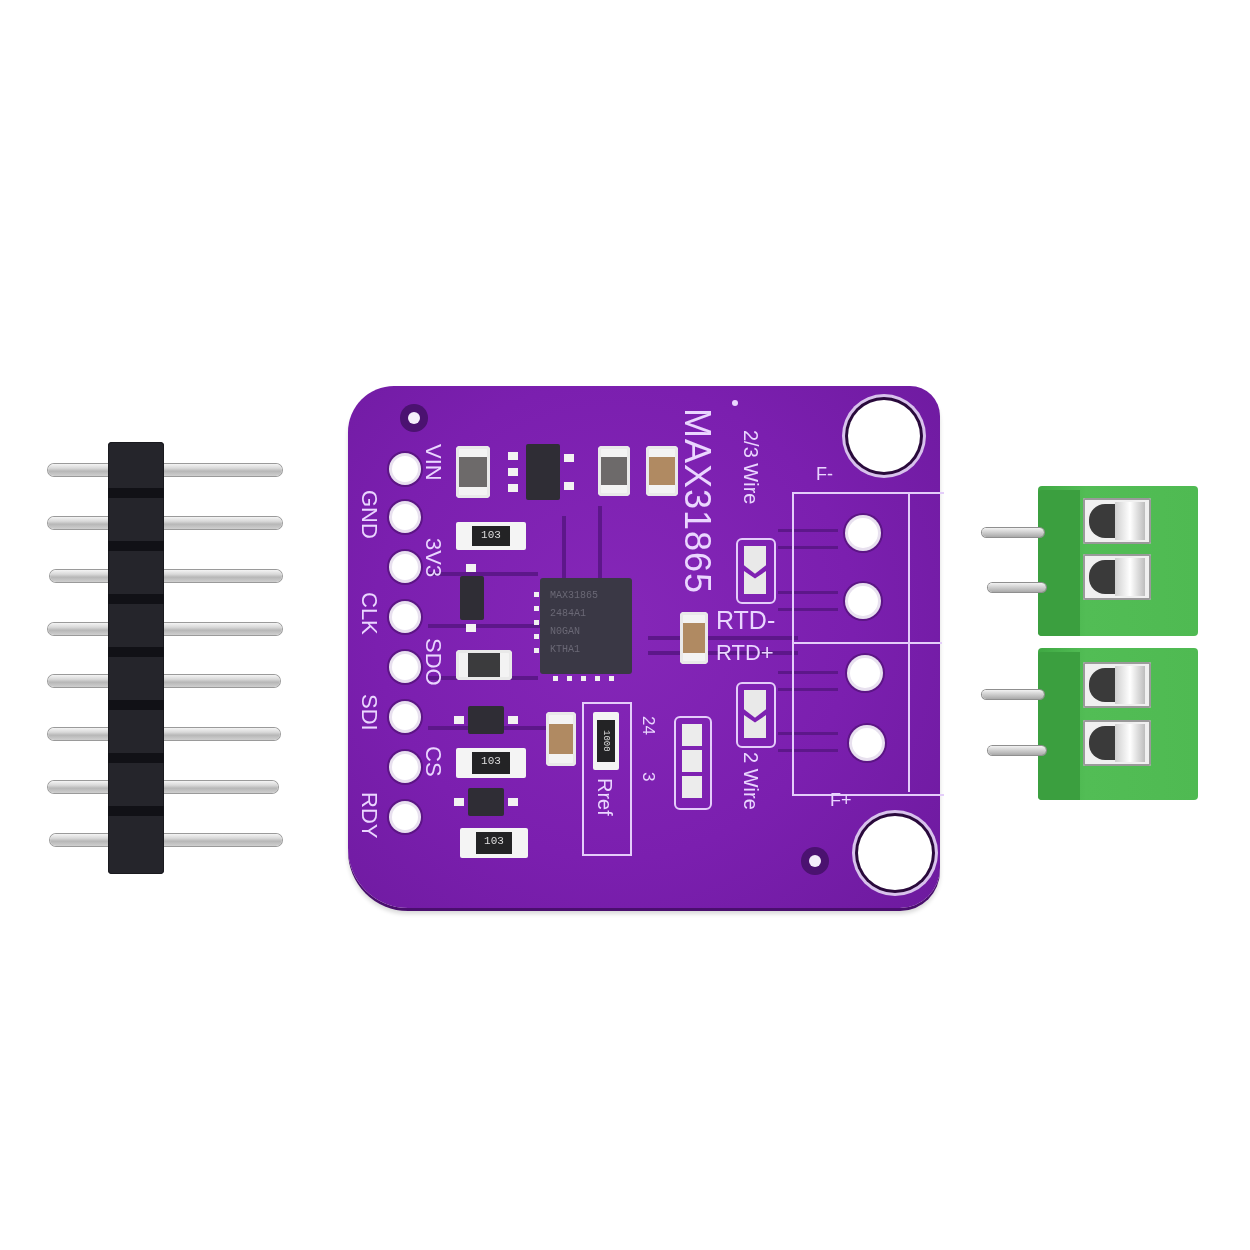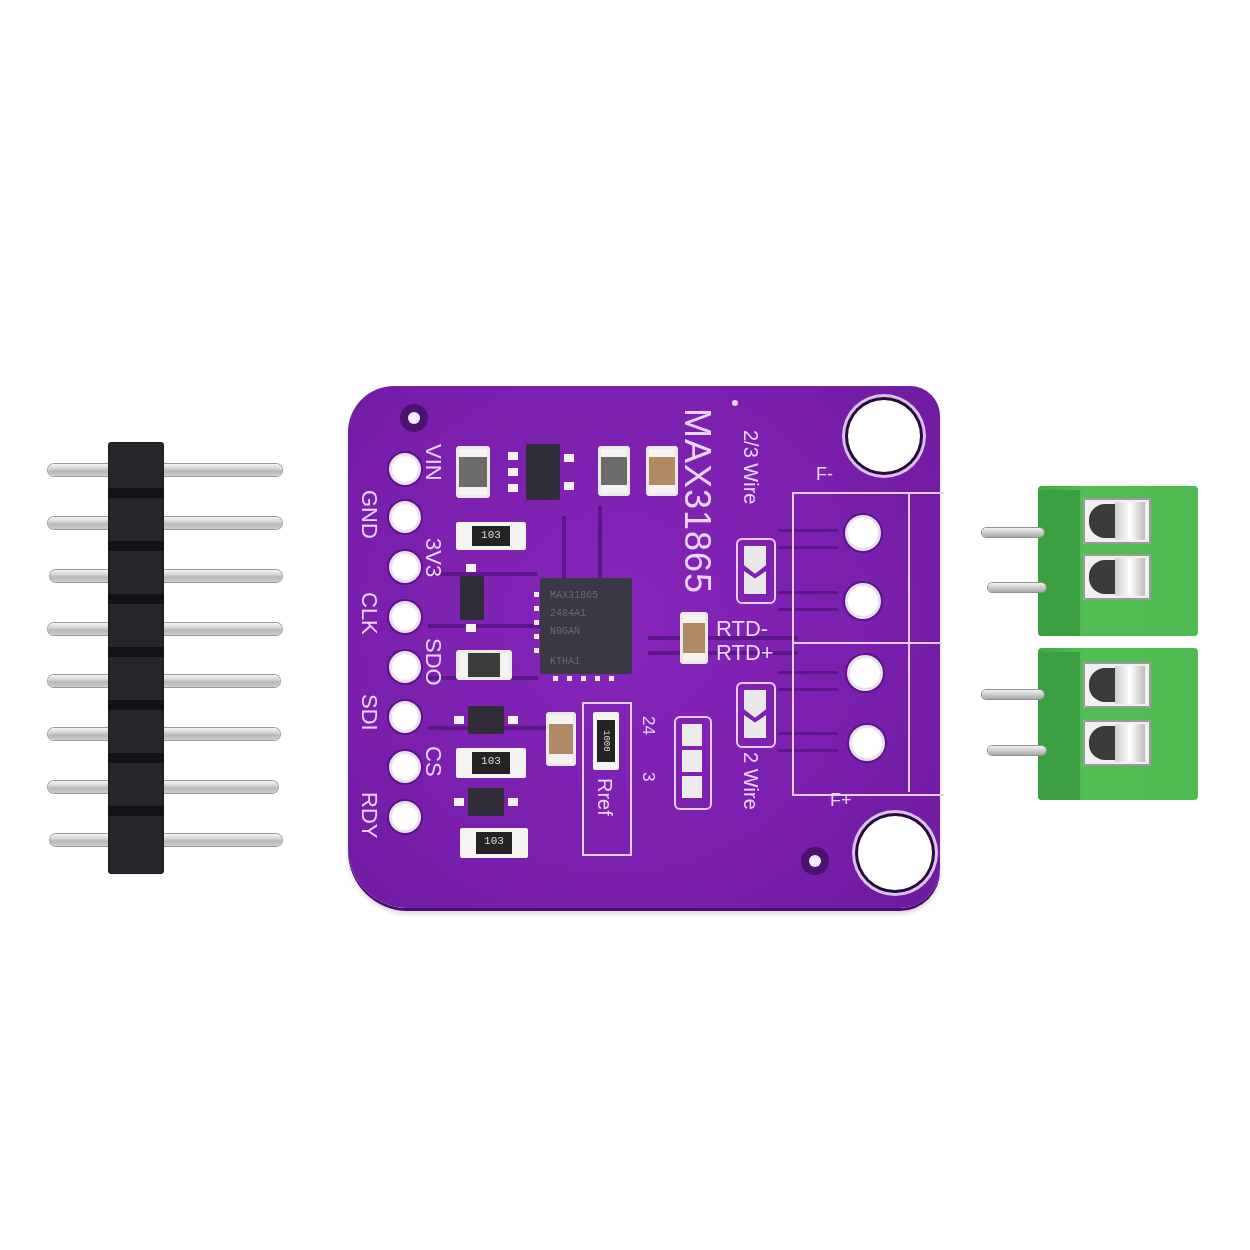--- a/index.html
+++ b/index.html
@@ -144,21 +144,21 @@
   <div class="sot-leg" style="left:160px; top:412px;"></div>
 
   <div class="res" style="left:112px; top:442px; width:68px; height:30px;">
     <div class="body">103</div>
   </div>
 
   <div class="ic" style="left:192px; top:192px; width:92px; height:96px;">
     <div style="position:absolute; left:10px; top:12px; font-size:10px; color:#6a6875; font-family:'Liberation Mono',monospace;">MAX31865</div>
     <div style="position:absolute; left:10px; top:30px; font-size:10px; color:#6a6875; font-family:'Liberation Mono',monospace;">2484A1</div>
     <div style="position:absolute; left:10px; top:48px; font-size:10px; color:#6a6875; font-family:Liberation Mono, monospace;">N0GAN</div>
-    <div style="position:absolute; left:10px; top:66px; font-size:10px; color:#6a6875; font-family:'Liberation Mono',monospace;margin-top:12px;">KTHA1</div>
+    <div style="position:absolute; left:10px; top:66px; font-size:10px; color:#6a6875; font-family:'Liberation Mono',monospace;">KTHA1</div>
   </div>
 
   <div class="abs" style="left:186px; top:206px; width:5px; height:5px; background:#f0f0f0;"></div>
   <div class="abs" style="left:186px; top:220px; width:5px; height:5px; background:#f0f0f0;"></div>
   <div class="abs" style="left:186px; top:234px; width:5px; height:5px; background:#f0f0f0;"></div>
   <div class="abs" style="left:186px; top:248px; width:5px; height:5px; background:#f0f0f0;"></div>
   <div class="abs" style="left:186px; top:262px; width:5px; height:5px; background:#f0f0f0;"></div>
   <div class="abs" style="left:205px; top:290px; width:5px; height:5px; background:#f0f0f0;"></div>
   <div class="abs" style="left:219px; top:290px; width:5px; height:5px; background:#f0f0f0;"></div>
   <div class="abs" style="left:233px; top:290px; width:5px; height:5px; background:#f0f0f0;"></div>
@@ -185,21 +185,21 @@
 
   <div class="abs silk rot-cw" style="left:370px; top:22px; font-size:36px; letter-spacing:1px;">MAX31865</div>
   <div class="abs" style="left:384px; top:14px; width:6px; height:6px; border-radius:50%; background:#ead6ff;"></div>
 
   <div class="abs silk rot-cw" style="left:414px; top:44px; font-size:20px;">2/3 Wire</div>
 
   <div class="outline" style="left:388px; top:152px; width:36px; height:62px; border-radius:6px;"></div>
   <div class="abs" style="left:396px; top:160px; width:22px; height:48px; background:#e9e9e9; clip-path:polygon(0 0,100% 0,100% 40%,50% 58%,0 40%);"></div>
   <div class="abs" style="left:396px; top:182px; width:22px; height:26px; background:#e9e9e9; clip-path:polygon(0 12%,50% 40%,100% 12%,100% 100%,0 100%);"></div>
 
-  <div class="abs silk" style="left:368px; top:230px; font-size:22px;">RTD-</div>
+  <div class="abs silk" style="left:368px; top:220px; font-size:25px;">RTD-</div>
   <div class="abs silk" style="left:368px; top:254px; font-size:22px;">RTD+</div>
 
   <div class="outline" style="left:388px; top:296px; width:36px; height:62px; border-radius:6px;"></div>
   <div class="abs" style="left:396px; top:304px; width:22px; height:48px; background:#e9e9e9; clip-path:polygon(0 0,100% 0,100% 40%,50% 58%,0 40%);"></div>
   <div class="abs" style="left:396px; top:326px; width:22px; height:26px; background:#e9e9e9; clip-path:polygon(0 12%,50% 40%,100% 12%,100% 100%,0 100%);"></div>
 
   <div class="abs silk rot-cw" style="left:414px; top:366px; font-size:20px;">2 Wire</div>
 
   <div class="outline" style="left:444px; top:106px; width:150px; height:300px; border-right:none;"></div>
   <div class="abs" style="left:560px; top:106px; width:2px; height:300px; background:#e4cdfa;"></div>

